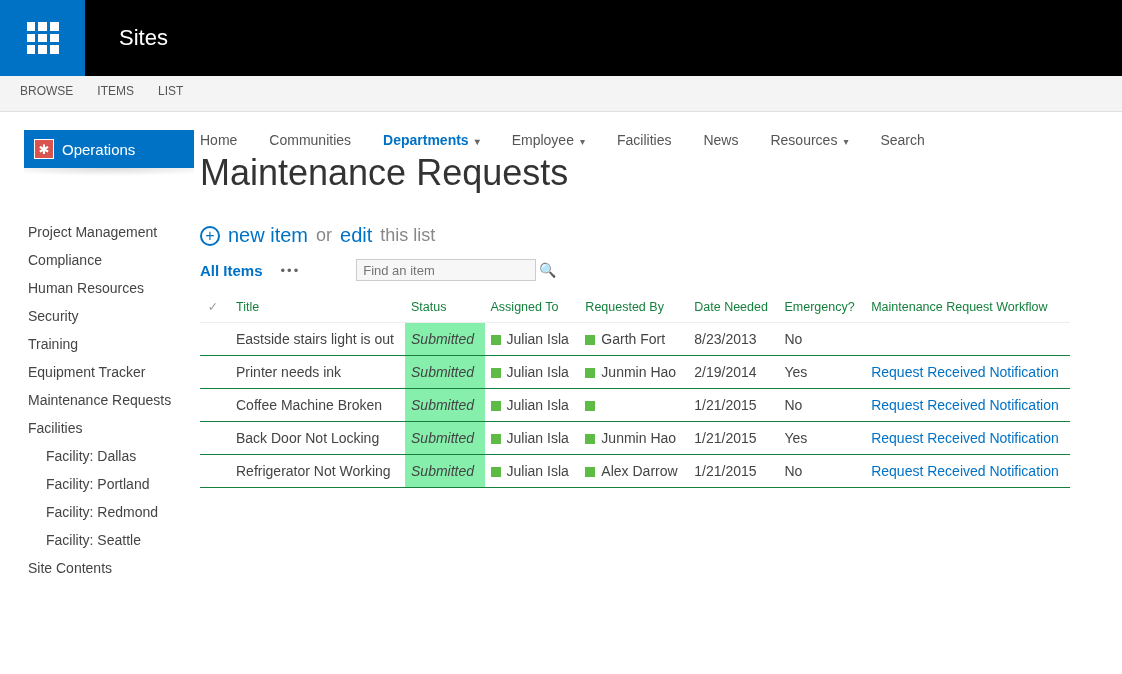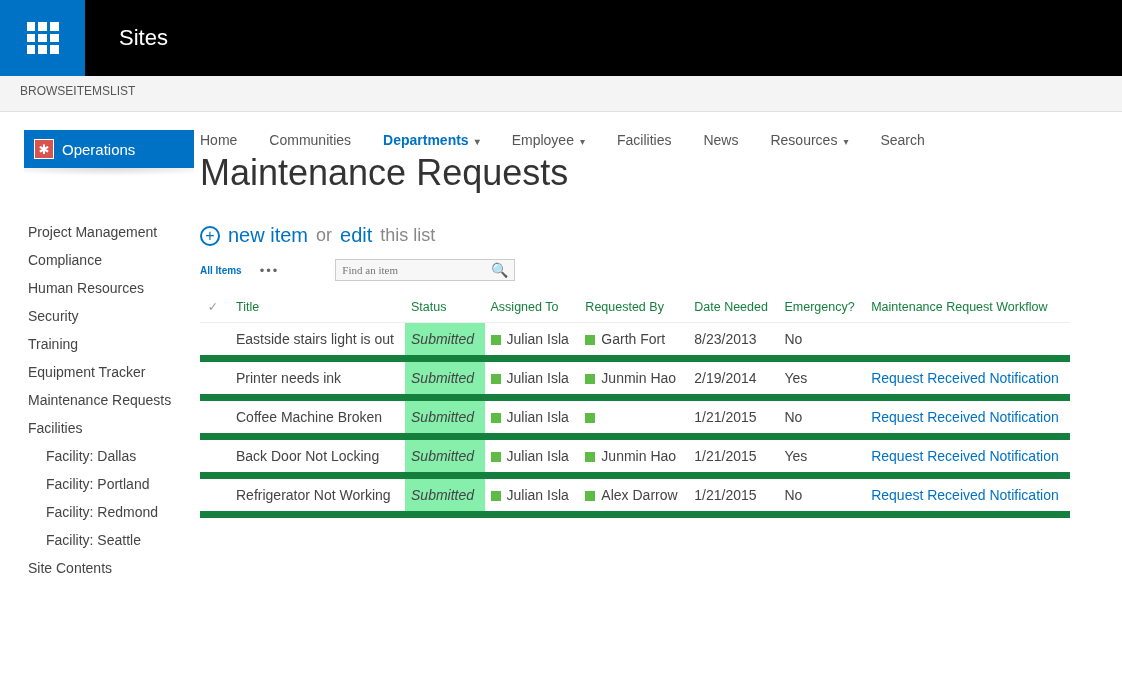--- a/index.html
+++ b/index.html
@@ -7,21 +7,21 @@
   
   
   .top-bar { background: #000; height: 76px; display: flex; align-items: center; }
   .app-launcher { background: #0072c6; width: 85px; height: 76px; display: flex; align-items: center; justify-content: center; }
   .waffle { width: 32px; height: 32px; display: grid; grid-template-columns: repeat(3, 1fr); grid-template-rows: repeat(3,1fr); gap: 3px; }
   .waffle div { background: #fff; }
   .brand { color: #fff; font-size: 30px; font-weight: 300; margin-left: 34px; }
   .brand-app { color: #fff; font-size: 22px; font-weight: 300; margin-left: 34px; }
   
   
-  .ribbon { background: #f4f4f4; border-bottom: 1px solid #e0e0e0; padding: 8px 0 0 20px; height: 36px; display: flex; }
+  .ribbon { background: #f4f4f4; border-bottom: 1px solid #e0e0e0; padding: 8px 0 0 20px; height: 36px; display: flex; gap: 24px; }
   .ribbon-tab { font-size: 12px; color: #555; text-transform: uppercase; cursor: pointer; }
   
   
   .layout { display: flex; }
   
   
   .left-col { width: 200px; padding: 18px 0 0 24px; }
   .site-tile { background: #0072c6; color: #fff; width: 170px; height: 38px; display: flex; align-items: center; font-size: 15px; padding-left: 10px; position: relative; }
   .site-tile::after { content:""; position:absolute; left:0; bottom:-10px; width:170px; height:10px; background: radial-gradient(ellipse 70% 8px at 50% 0%, rgba(0,0,0,0.15), transparent); }
   .gear { width: 20px; height: 20px; background: #d9534f; border: 1px solid #fff; display:inline-flex; align-items:center; justify-content:center; margin-right: 8px; color:#fff; font-size:13px; }
@@ -36,30 +36,30 @@
   .top-nav .active { color: #0072c6; font-weight: 600; }
   .chev { font-size: 10px; margin-left: 6px; color: #666; }
   
   .page-title { font-size: 36px; font-weight: 300; color: #333; margin: 2px 0 30px 0; }
   
   .list-actions { display: flex; align-items: center; gap: 8px; font-size: 18px; color: #888; margin-bottom: 12px; }
   .plus-circle { width: 20px; height: 20px; border: 2px solid #0072c6; border-radius: 50%; color: #0072c6; display:inline-flex; align-items:center; justify-content:center; font-size: 16px; line-height: 1; }
   .link-blue { color: #0072c6; cursor: pointer; }
   
   .view-row { display: flex; align-items: center; gap: 18px; margin-bottom: 10px; }
-  .view-all { color: #0072c6; font-weight: 600; font-size: 10px; }
+  .view-all { color: #0072c6; font-weight: 600; font-size: 15px; }
   .dots { color: #666; letter-spacing: 2px; cursor: pointer; }
   .search-wrap { display: flex; align-items: center; border: 1px solid #ccc; background: #f7f7f7; padding: 2px 6px; width: 180px; }
-  .search-wrap input { border: none; outline: none; background: transparent; flex: 1; font-size: 11px; color: #666; font-family: Liberation Serif, serif; }
+  .search-wrap input { border: none; outline: none; background: transparent; flex: 1; font-size: 13px; color: #666; }
   .mag { font-size: 14px; color: #555; cursor: pointer; }
   
   table.list { border-collapse: collapse; width: 870px; }
   table.list th { text-align: left; font-weight: 400; color: #15803d; font-size: 12.5px; padding: 8px 10px 8px 6px; border-bottom: 1px solid #eee; }
   table.list th.check { width: 30px; text-align:center; color:#999; }
-  table.list td { padding: 8px 10px 8px 6px; font-size: 14px; color: #444; border-bottom: 7px solid #15803d; vertical-align: middle; }
+  table.list td { padding: 8px 10px 8px 6px; font-size: 14px; color: #444; border-bottom: 1px solid #15803d; vertical-align: middle; }
   table.list td.status { background: #86efac; font-style: italic; }
   .presence { width: 10px; height: 10px; background: #5dbb46; display: inline-block; margin-right: 6px; vertical-align: middle; }
   .wf-link { color: #0072c6; cursor: pointer; }
   .check-cell { width: 30px; }
 </style>
 </head>
 <body>
 
 <div class="top-bar">
   <div class="app-launcher">

